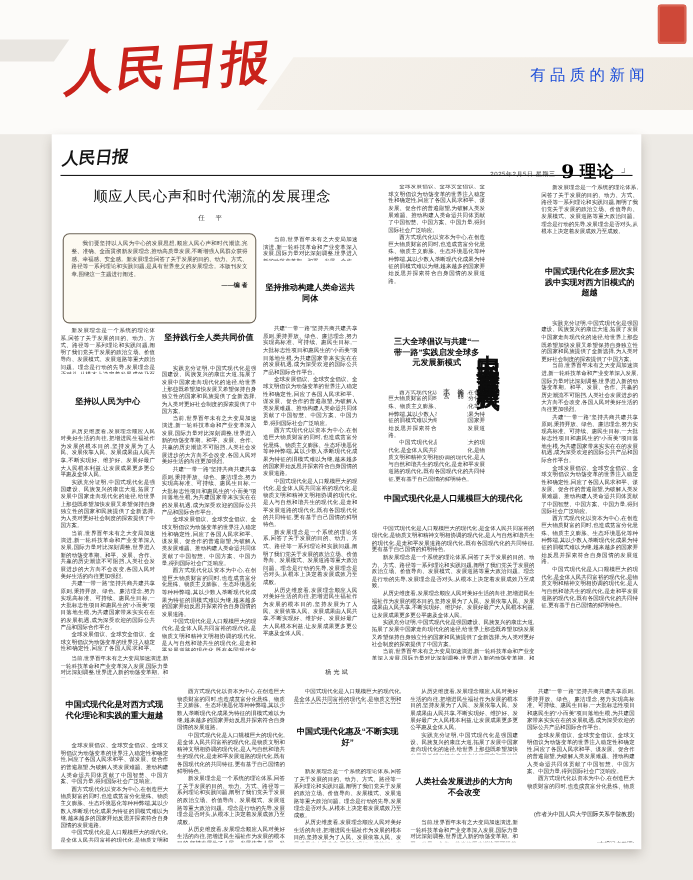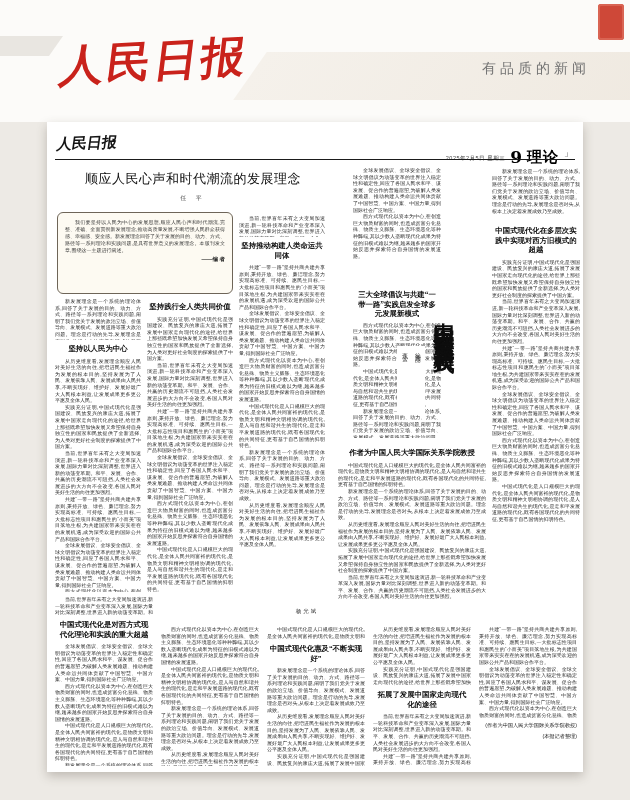--- a/index.html
+++ b/index.html
@@ -5,36 +5,36 @@
   html,body{margin:0;padding:0;}
   body{width:630px;height:800px;background:#edeae5;position:relative;overflow:hidden;
        font-family:"Liberation Sans",sans-serif;}
   
   .banner{position:absolute;left:0;top:0;width:630px;height:122px;background:#fcfbf9;overflow:hidden;}
   .swoosh-a{position:absolute;left:250px;top:52px;width:440px;height:48px;
             background:linear-gradient(90deg,#f5f1eb,#efe9e0);transform:skewX(-35deg);}
   .swoosh-b{position:absolute;left:-22px;top:36px;width:78px;height:20px;background:#e9e6e1;transform:skewX(-35deg);}
   .brand-logo{position:absolute;left:60px;top:32px;font-family:"DejaVu Serif","Liberation Serif",serif;
               font-size:44px;font-weight:bold;color:#c9221b;transform:skew(-7deg,-3deg);letter-spacing:3px;}
-  .slogan{position:absolute;left:482px;top:60px;font-size:14px;color:#737373;letter-spacing:4px;}
+  .slogan{position:absolute;left:482px;top:60px;font-size:14px;color:#1d4ed8;letter-spacing:4px;}
   .corner-badge{position:absolute;left:598px;top:4px;width:26px;height:36px;background:#ce4838;border-radius:3px;
                 box-shadow:inset 0 0 0 2px #d96453;}
   
   .page{position:absolute;left:47px;top:122px;width:536px;height:650px;background:#ffffff;
         box-shadow:0 4px 10px rgba(70,58,45,.28);}
   .mast-logo{position:absolute;left:10px;top:12px;font-family:"DejaVu Serif","Liberation Serif",serif;
              font-size:15px;font-weight:bold;color:#141414;transform:skew(-8deg,-2deg);}
   .mast-right{position:absolute;right:10px;top:8px;display:flex;align-items:flex-end;gap:5px;}
   .mast-date{font-size:5.5px;color:#3a3a3a;letter-spacing:.5px;margin-bottom:4px;}
   .mast-pageno{font-size:17px;font-weight:bold;font-family:"DejaVu Serif","Liberation Serif",serif;line-height:18px;}
   .mast-section{font-size:15px;font-weight:bold;line-height:18px;letter-spacing:1px;margin-top:18px;}
   .mast-bracket{font-size:9px;color:#222;margin-bottom:6px;}
   .mast-rule{position:absolute;left:8px;right:8px;top:37px;border-top:1.5px solid #1b1b1b;}
   
-  .col{position:absolute;display:flex;flex-direction:column;overflow:hidden;}
+  .col{position:absolute;display:flex;flex-direction:column;overflow:hidden;gap:16px;}
   .t{font-size:5px;line-height:6.6px;color:#2e2e2e;text-align:justify;overflow:hidden;flex-shrink:0;}
   .t.grow{flex:1 1 auto;}
   .t p{margin:0;text-indent:2em;}
   .sub{flex-shrink:0;font-weight:bold;font-size:7.4px;line-height:9.6px;color:#0e0e0e;text-align:center;
        margin:4px 0;padding:0 2px;}
   
   .headline-top{position:absolute;left:8px;top:46px;width:276px;text-align:center;font-size:13px;
                 font-weight:400;color:#101010;letter-spacing:.5px;line-height:22px;}
   .byline-top{position:absolute;left:8px;top:72px;width:276px;text-align:center;font-size:6px;color:#333;letter-spacing:4px;}
   .ed-box{position:absolute;left:10px;top:90px;width:160px;height:68px;border:1px solid #6e6558;border-radius:6px;
@@ -135,21 +135,21 @@
       </div>
     <div class="sub">三大全球倡议与共建“一带一路”实践启发全球多元发展新模式</div>
     <div class="t grow">
         <p>西方式现代化以资本为中心,在创造巨大物质财富的同时,也造成贫富分化悬殊、物质主义膨胀、生态环境恶化等种种弊端,其以少数人垄断现代化成果为特征的旧模式难以为继,越来越多的国家开始反思并探索符合自身国情的发展道路。</p>
         <p>中国式现代化是人口规模巨大的现代化,是全体人民共同富裕的现代化,是物质文明和精神文明相协调的现代化,是人与自然和谐共生的现代化,是走和平发展道路的现代化,既有各国现代化的共同特征,更有基于自己国情的鲜明特色。</p>
         <p>新发展理念是一个系统的理论体系,回答了关于发展的目的、动力、方式、路径等一系列理论和实践问题,阐明了我们党关于发展的政治立场、价值导向、发展模式、发展道路等重大政治问题。理念是行动的先导,发展理念是否对头,从根本上决定着发展成效乃至成败。</p>
       </div>
   </div>
 
   <div class="col" style="left:291px;top:322px;width:148px;height:156px;">
-    <div class="sub">作者为中国人民大学国际关系学院教授</div>
+    <div class="sub">中国式现代化是人口规模巨大的现代化</div>
     <div class="t grow">
         <p>中国式现代化是人口规模巨大的现代化,是全体人民共同富裕的现代化,是物质文明和精神文明相协调的现代化,是人与自然和谐共生的现代化,是走和平发展道路的现代化,既有各国现代化的共同特征,更有基于自己国情的鲜明特色。</p>
         <p>新发展理念是一个系统的理论体系,回答了关于发展的目的、动力、方式、路径等一系列理论和实践问题,阐明了我们党关于发展的政治立场、价值导向、发展模式、发展道路等重大政治问题。理念是行动的先导,发展理念是否对头,从根本上决定着发展成效乃至成败。</p>
         <p>从历史维度看,发展理念顺应人民对美好生活的向往,把增进民生福祉作为发展的根本目的,坚持发展为了人民、发展依靠人民、发展成果由人民共享,不断实现好、维护好、发展好最广大人民根本利益,让发展成果更多更公平惠及全体人民。</p>
         <p>实践充分证明,中国式现代化是强国建设、民族复兴的康庄大道,拓展了发展中国家走向现代化的途径,给世界上那些既希望加快发展又希望保持自身独立性的国家和民族提供了全新选择,为人类对更好社会制度的探索提供了中国方案。</p>
         <p>当前,世界百年未有之大变局加速演进,新一轮科技革命和产业变革深入发展,国际力量对比深刻调整,世界进入新的动荡变革期。和平、发展、合作、共赢的历史潮流不可阻挡,人类社会发展进步的大方向不会改变,各国人民对美好生活的向往更加强烈。</p>
       </div>
   </div>
 
   <div class="vtitle">中国探索全球发展新模式</div>
@@ -207,21 +207,21 @@
         <p>从历史维度看,发展理念顺应人民对美好生活的向往,把增进民生福祉作为发展的根本目的,坚持发展为了人民、发展依靠人民、发展成果由人民共享,不断实现好、维护好、发展好最广大人民根本利益,让发展成果更多更公平惠及全体人民。</p>
         <p>实践充分证明,中国式现代化是强国建设、民族复兴的康庄大道,拓展了发展中国家走向现代化的途径,给世界上那些既希望加快发展又希望保持自身独立性的国家和民族提供了全新选择,为人类对更好社会制度的探索提供了中国方案。</p>
       </div>
   </div>
 
   <div class="col" style="left:326px;top:504px;width:98px;height:140px;">
     <div class="t" style="height:60px;">
         <p>从历史维度看,发展理念顺应人民对美好生活的向往,把增进民生福祉作为发展的根本目的,坚持发展为了人民、发展依靠人民、发展成果由人民共享,不断实现好、维护好、发展好最广大人民根本利益,让发展成果更多更公平惠及全体人民。</p>
         <p>实践充分证明,中国式现代化是强国建设、民族复兴的康庄大道,拓展了发展中国家走向现代化的途径,给世界上那些既希望加快发展又希望保持自身独立性的国家和民族提供了全新选择,为人类对更好社会制度的探索提供了中国方案。</p>
       </div>
-    <div class="sub">拓展了发展中国家走向现代化的途径</div>
+    <div class="sub">人类社会发展进步的大方向不会改变</div>
     <div class="t grow">
         <p>当前,世界百年未有之大变局加速演进,新一轮科技革命和产业变革深入发展,国际力量对比深刻调整,世界进入新的动荡变革期。和平、发展、合作、共赢的历史潮流不可阻挡,人类社会发展进步的大方向不会改变,各国人民对美好生活的向往更加强烈。</p>
         <p>共建“一带一路”坚持共商共建共享原则,秉持开放、绿色、廉洁理念,努力实现高标准、可持续、惠民生目标,一大批标志性项目和惠民生的“小而美”项目落地生根,为共建国家带来实实在在的发展机遇,成为深受欢迎的国际公共产品和国际合作平台。</p>
       </div>
   </div>
 
   <div class="col" style="left:432px;top:504px;width:98px;height:140px;">
     <div class="t" style="height:92px;">
         <p>共建“一带一路”坚持共商共建共享原则,秉持开放、绿色、廉洁理念,努力实现高标准、可持续、惠民生目标,一大批标志性项目和惠民生的“小而美”项目落地生根,为共建国家带来实实在在的发展机遇,成为深受欢迎的国际公共产品和国际合作平台。</p>
         <p>全球发展倡议、全球安全倡议、全球文明倡议为动荡变革的世界注入稳定性和确定性,回应了各国人民求和平、谋发展、促合作的普遍愿望,为破解人类发展难题、推动构建人类命运共同体贡献了中国智慧、中国方案、中国力量,得到国际社会广泛响应。</p>

